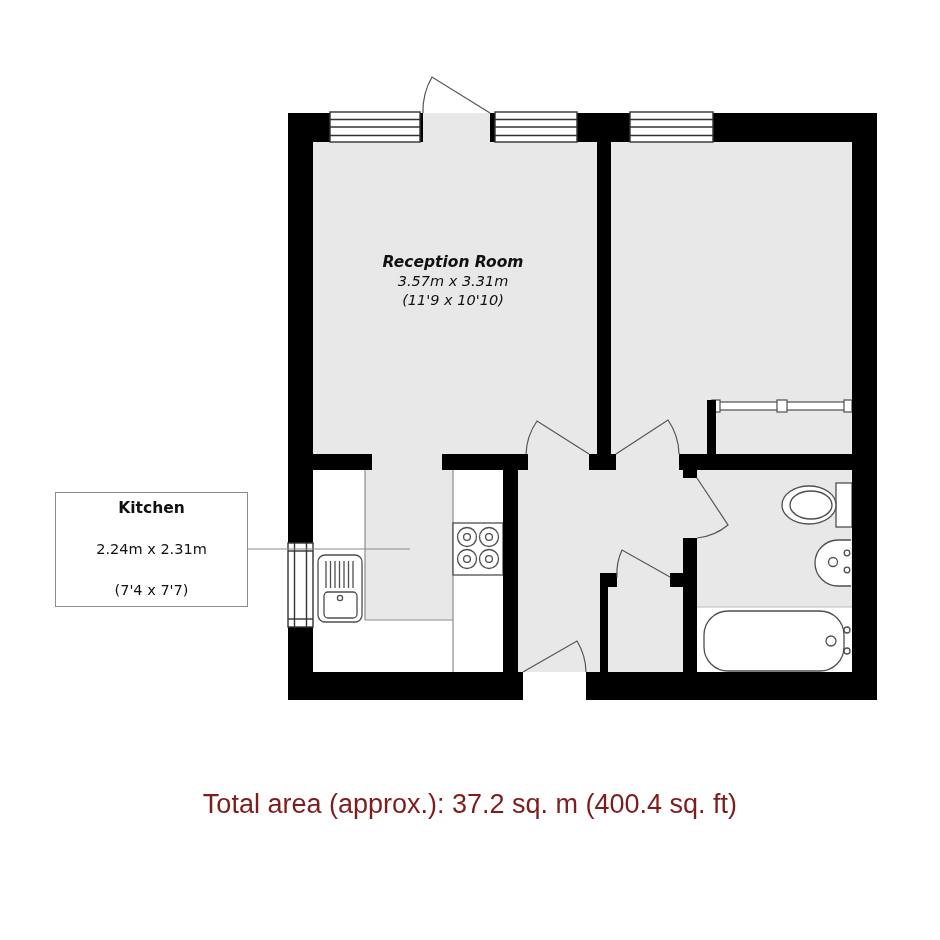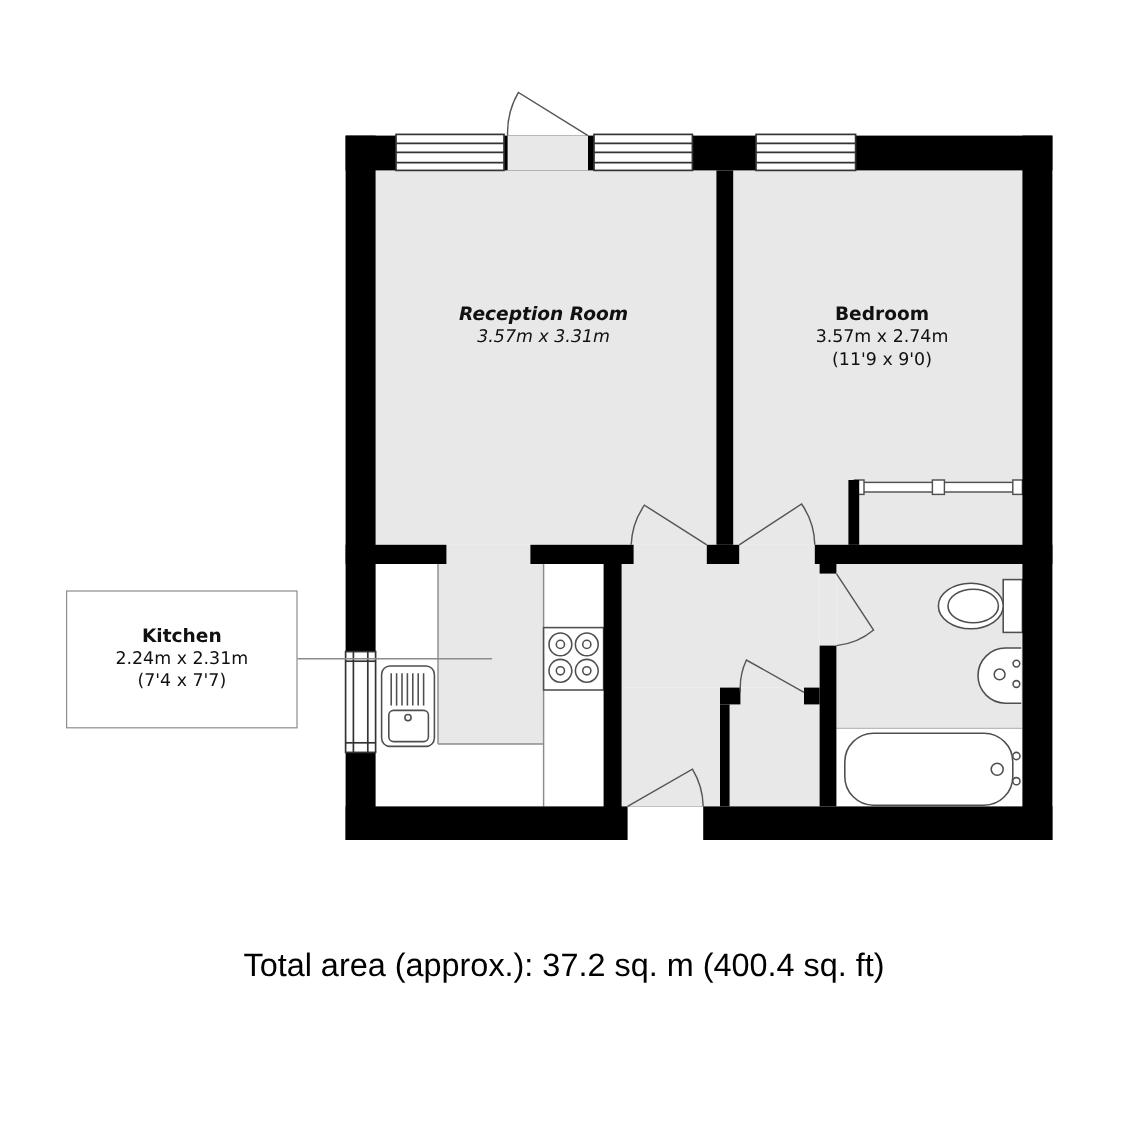--- a/index.html
+++ b/index.html
@@ -4,24 +4,24 @@
 <style>
   html,body{margin:0;padding:0;background:#ffffff;}
   #stage{position:relative;width:940px;height:940px;background:#fff;overflow:hidden;
          font-family:"DejaVu Sans","Liberation Sans",sans-serif;}
   #plan-svg{position:absolute;left:0;top:0;}
   .room-label{position:absolute;width:240px;text-align:center;color:#111;line-height:19px;}
   .room-name{font-weight:bold;font-size:15.5px;}
   .room-dim{font-size:14.5px;text-align:center;}
   #kitchen-box{position:absolute;left:55px;top:492px;width:191px;height:113px;
                background:#fff;border:1px solid #8c8c8c;display:flex;flex-direction:column;
-               justify-content:center;text-align:center;color:#111;line-height:19px;}
+               justify-content:center;text-align:center;color:#111;line-height:19px;gap:22px;}
   #footer-text{position:absolute;left:0;top:789px;width:940px;text-align:center;
                font-family:"Liberation Sans","DejaVu Sans",sans-serif;
-               font-size:27px;color:#000000;}
+               font-size:27px;color:#7f1d1d;}
 </style>
 </head>
 <body>
 
 <div id="stage">
 
   <svg id="plan-svg" width="940" height="940" viewBox="0 0 940 940">
 
     <g fill="#e8e8e8" stroke="none">
       <rect x="313" y="142" width="284" height="312"></rect>
@@ -158,27 +158,23 @@
       <path d="M 670 577 L 622 550 A 55 55 0 0 0 617 577"></path>
       <path d="M 523 672 L 577 641 A 62 62 0 0 1 586 672"></path>
     </g>
 
     <line x1="247" y1="549" x2="410" y2="549" stroke="#8c8c8c" stroke-width="1.2"></line>
   </svg>
 
   <div class="room-label" style="left:333px;top:253px;font-style:italic;">
     <div class="room-name">Reception Room</div>
     <div class="room-dim">3.57m x 3.31m</div>
+    <div class="room-dim">(11'9 x 10'10)</div>
   </div>
 
-  <div class="room-label" style="left:615px;top:253px;">
-    <div class="room-name">Bedroom</div>
-    <div class="room-dim">3.57m x 2.74m</div>
-    <div class="room-dim">(11'9 x 9'0)</div>
-  </div>
 
   <div id="kitchen-box">
     <div class="room-name">Kitchen</div>
     <div class="room-dim">2.24m x 2.31m</div>
     <div class="room-dim">(7'4 x 7'7)</div>
   </div>
 
   <div id="footer-text">Total area (approx.): 37.2 sq. m (400.4 sq. ft)</div>
 
 </div>

